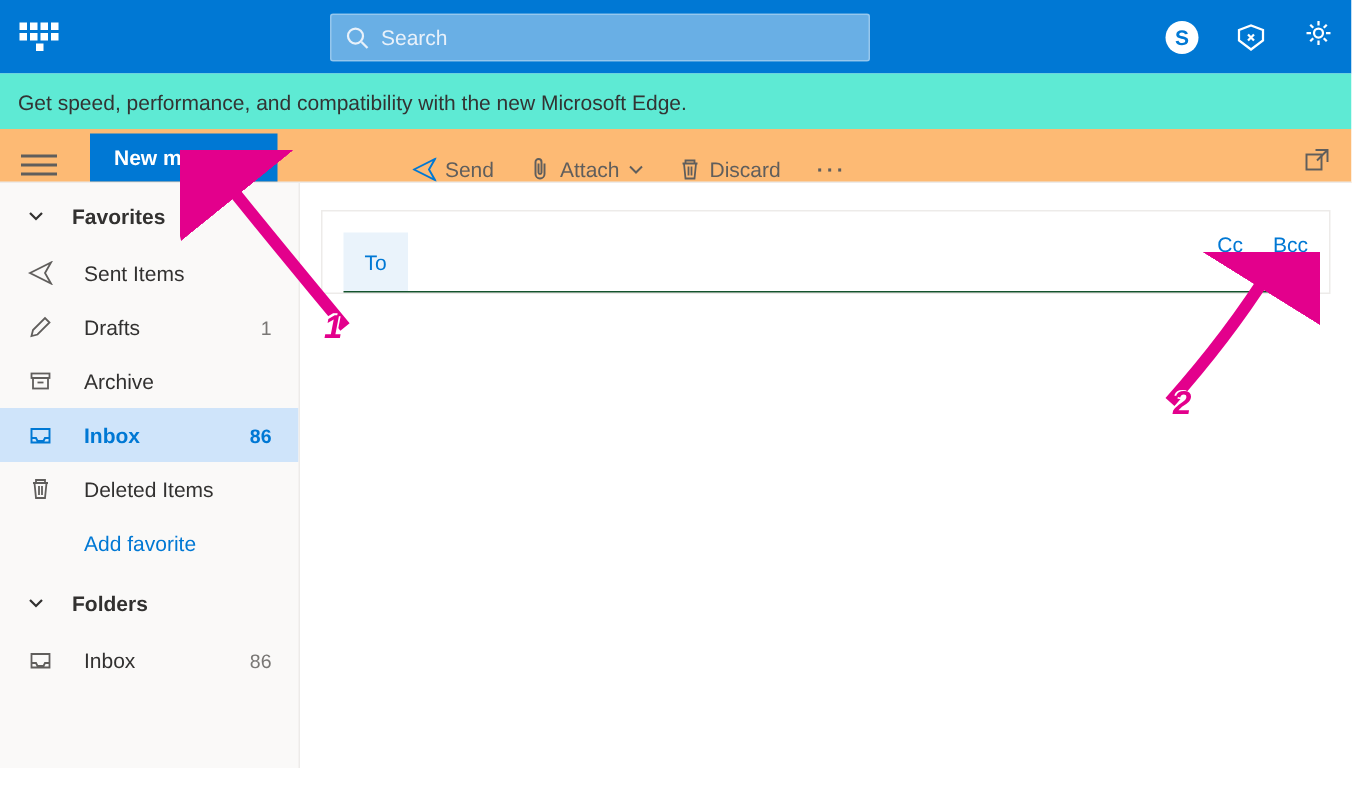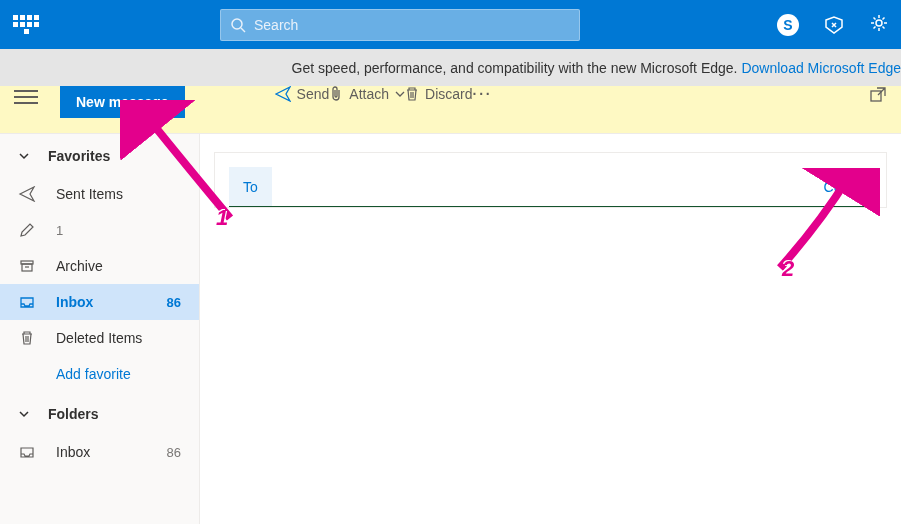--- a/index.html
+++ b/index.html
@@ -9,28 +9,28 @@
   .waffle { width: 28px; height: 28px; display: flex; flex-wrap: wrap; gap: 2px; align-content: center; justify-content: center; cursor: pointer; margin-right: 180px; }
   .waffle span { width: 5px; height: 5px; background: #fff; }
   .search-wrap { flex: 0 0 360px; height: 32px; background: #69afe5; border-radius: 2px; display: flex; align-items: center; padding: 0 10px; box-shadow: inset 0 0 0 1px rgba(255,255,255,.3); }
   .search-wrap svg { flex: none; }
   .search-input { flex: 1; border: none; background: transparent; color: #fff; font-size: 14px; margin-left: 8px; outline: none; }
   .search-input::placeholder { color: #e8f1fa; }
   .topbar-right { margin-left: auto; display: flex; align-items: center; gap: 24px; }
   .skype-badge { width: 22px; height: 22px; border-radius: 50%; background: #fff; color: #0078d4; font-weight: 700; font-size: 14px; display: flex; align-items: center; justify-content: center; }
   .premium-icon svg { display:block; }
   
-  .promo { height: 37px; background: #e5e5e5; display: flex; align-items: center; justify-content: flex-end; font-size: 14px; color: #333; }
+  .promo { height: 37px; background: #5eead4; display: flex; align-items: center; justify-content: flex-start; font-size: 14px; color: #333; padding-left: 12px; }
   .promo a { color: #0078d4; text-decoration: none; margin-left: 4px; }
   
-  .toolbar { height: 48px; background: #fef9c3; border-bottom: 1px solid #edebe9; display: flex; align-items: flex-start; padding: 0 14px; }
+  .toolbar { height: 36px; background: #fdba74; border-bottom: 1px solid #edebe9; display: flex; align-items: flex-end; padding: 0 14px; }
   .hamburger { width: 24px; cursor: pointer; }
   .hamburger div { height: 2px; background: #605e5c; margin: 4px 0; }
   .new-msg { margin-left: 22px; background: #0078d4; color: #fff; border: none; padding: 8px 16px; font-size: 14px; font-weight: 600; cursor: pointer; }
-  .tool-actions { margin-left: 90px; display: flex; align-items: center; color: #605e5c; font-size: 14px; }
+  .tool-actions { margin-left: 90px; display: flex; align-items: center; gap: 24px; color: #605e5c; font-size: 14px; }
   .tool-btn { display: flex; align-items: center; gap: 6px; cursor: pointer; }
   .tool-btn svg { display:block; }
   .more-dots { letter-spacing: 2px; font-weight: 700; cursor: pointer; }
   .popout { margin-left: auto; cursor: pointer; }
   
   .main { display: flex; height: calc(524px - 49px - 37px - 48px); }
   .sidebar { width: 200px; background: #faf9f8; border-right: 1px solid #edebe9; overflow: hidden; }
   .section-head { display: flex; align-items: center; padding: 14px 18px 12px; font-weight: 600; font-size: 14px; color: #323130; cursor: pointer; }
   .section-head svg { margin-right: 18px; }
   .item { display: flex; align-items: center; padding: 10px 18px; font-size: 14px; color: #323130; cursor: pointer; }
@@ -38,21 +38,21 @@
   .item .label { flex: 1; }
   .item .count { color: #797775; font-size: 13px; }
   .item.selected { background: #cfe4fa; color: #0078d4; font-weight:600; }
   .item.selected .count { color: #0078d4; font-weight:600; }
   .add-fav { color: #0078d4; padding: 10px 18px 10px 56px; font-size: 14px; cursor: pointer; }
   
   .compose { flex: 1; padding: 18px 14px 0 14px; position: relative; }
   .compose-card { background: #fff; border: 1px solid #edebe9; padding: 14px 14px 0; }
   .to-row { display: flex; height: 40px; border-bottom: 1px solid #14532d; }
   .to-btn { background: #eaf3fb; color: #0078d4; border: none; padding: 6px 14px; font-size: 14px; cursor: pointer; }
-  .cc-links { margin-left: auto; display: flex; gap: 8px; color: #0078d4; font-size: 14px; margin-top: 12px; }
+  .cc-links { margin-left: auto; display: flex; gap: 20px; color: #0078d4; font-size: 14px; }
   .cc-links span { cursor: pointer; }
   .subj-row { height: 48px; display: flex; align-items: center; }
   .subj-input { border: none; outline: none; font-size: 14px; width: 100%; color: #323130; }
   .subj-input::placeholder { color: #a19f9d; }
   
   
   .annot { position: absolute; pointer-events: none; }
   .annot-num { position:absolute; font-weight: 800; font-size: 22px; color: #e3008c; font-style: italic; text-shadow: 1px 1px 0 #fff, -1px -1px 0 #fff; }
 </style>
 </head>
@@ -89,21 +89,20 @@
       <svg width="20" height="20" viewBox="0 0 20 20">
           <circle cx="10" cy="10" r="3" fill="none" stroke="#fff" stroke-width="1.5"></circle>
           <path d="M10 2v3M10 15v3M2 10h3M15 10h3M4.5 4.5l2 2M13.5 13.5l2 2M15.5 4.5l-2 2M6.5 13.5l-2 2" stroke="#fff" stroke-width="1.5"></path>
         </svg>
     </div>
   </div>
 </div>
 
 <div class="promo">
   <span>Get speed, performance, and compatibility with the new Microsoft Edge.</span>
-  <a href="#">Download Microsoft Edge</a>
 </div>
 
 <div class="toolbar">
   <div class="hamburger">
       <div></div>
       <div></div>
       <div></div>
     </div>
   <button class="new-msg">New message</button>
   <div class="tool-actions">
@@ -151,20 +150,21 @@
       <svg class="icon-slot" width="16" height="16" viewBox="0 0 16 16">
           <path d="M1 8 L15 1 L11 8 L15 15 Z" fill="none" stroke="#605e5c" stroke-width="1.2"></path>
         </svg>
       <span class="label">Sent Items</span>
       <span class="count"></span>
     </div>
     <div class="item">
       <svg class="icon-slot" width="16" height="16" viewBox="0 0 16 16">
           <path d="M2 14l1-4 8-8 3 3-8 8-4 1z" fill="none" stroke="#605e5c" stroke-width="1.2"></path>
         </svg>
+      <span class="label">Drafts</span>
       <span class="count">1</span>
     </div>
     <div class="item">
       <svg class="icon-slot" width="16" height="16" viewBox="0 0 16 16">
           <rect x="2" y="3" width="12" height="3" fill="none" stroke="#605e5c" stroke-width="1.2"></rect>
           <rect x="3" y="6" width="10" height="7" fill="none" stroke="#605e5c" stroke-width="1.2"></rect>
           <line x1="6" y1="9" x2="10" y2="9" stroke="#605e5c" stroke-width="1.2"></line>
         </svg>
       <span class="label">Archive</span>
       <span class="count"></span>

